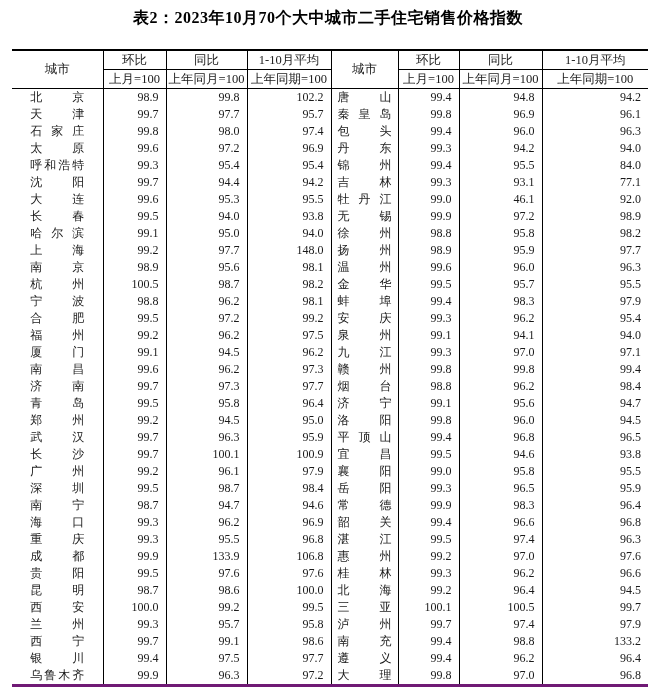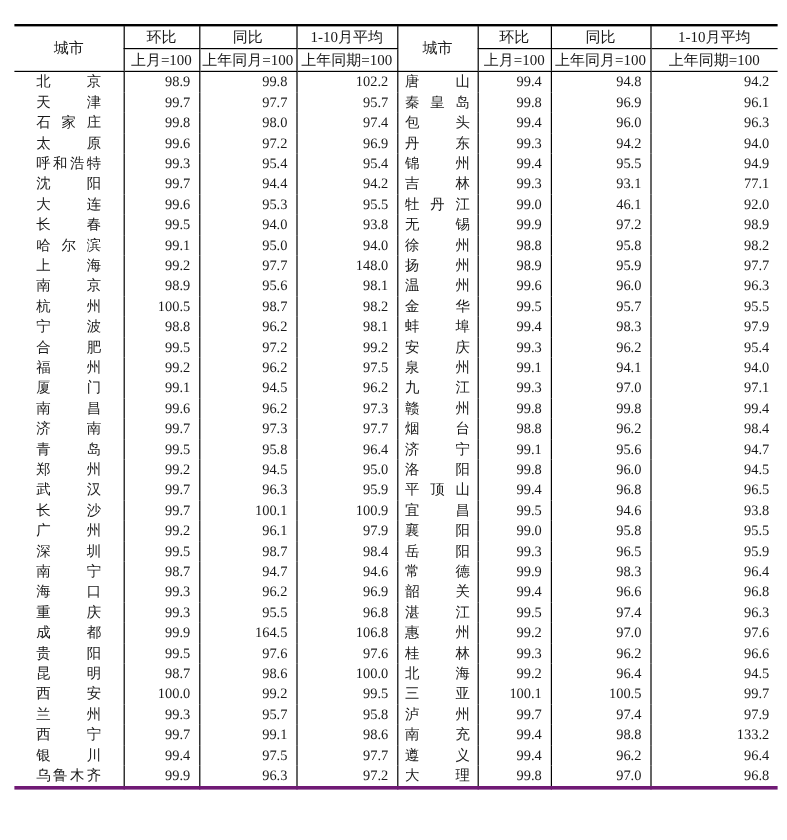--- a/index.html
+++ b/index.html
@@ -55,20 +55,21 @@
     width: 54px;
     margin: 0 auto;
     display: flex;
     justify-content: space-between;
   }
 </style>
 </head>
 <body>
 
 <div class="page">
+  <div class="title">表2：2023年10月70个大中城市二手住宅销售价格指数</div>
 
   <table class="idx">
     <colgroup>
       <col style="width:91px">
         <col style="width:63px">
         <col style="width:81px">
         <col style="width:84px">
       <col style="width:67px">
         <col style="width:61px">
         <col style="width:83px">
@@ -190,21 +191,21 @@
           <td class="num bl">95.4</td>
           <td class="num bl">95.4</td>
           <td class="city-cell bl">
             <span class="city-box">
               <span>锦</span>
               <span>州</span>
             </span>
           </td>
           <td class="num bl">99.4</td>
           <td class="num bl">95.5</td>
-          <td class="num bl">94.9</td>
+          <td class="num bl">84.0</td>
         </tr>
         <tr>
           <td class="city-cell">
             <span class="city-box">
               <span>沈</span>
               <span>阳</span>
             </span>
           </td>
           <td class="num bl">99.7</td>
           <td class="num bl">94.4</td>
@@ -643,21 +644,21 @@
           <td class="num bl">96.3</td>
         </tr>
         <tr>
           <td class="city-cell">
             <span class="city-box">
               <span>成</span>
               <span>都</span>
             </span>
           </td>
           <td class="num bl">99.9</td>
-          <td class="num bl">164.5</td>
+          <td class="num bl">133.9</td>
           <td class="num bl">106.8</td>
           <td class="city-cell bl">
             <span class="city-box">
               <span>惠</span>
               <span>州</span>
             </span>
           </td>
           <td class="num bl">99.2</td>
           <td class="num bl">97.0</td>
           <td class="num bl">97.6</td>

